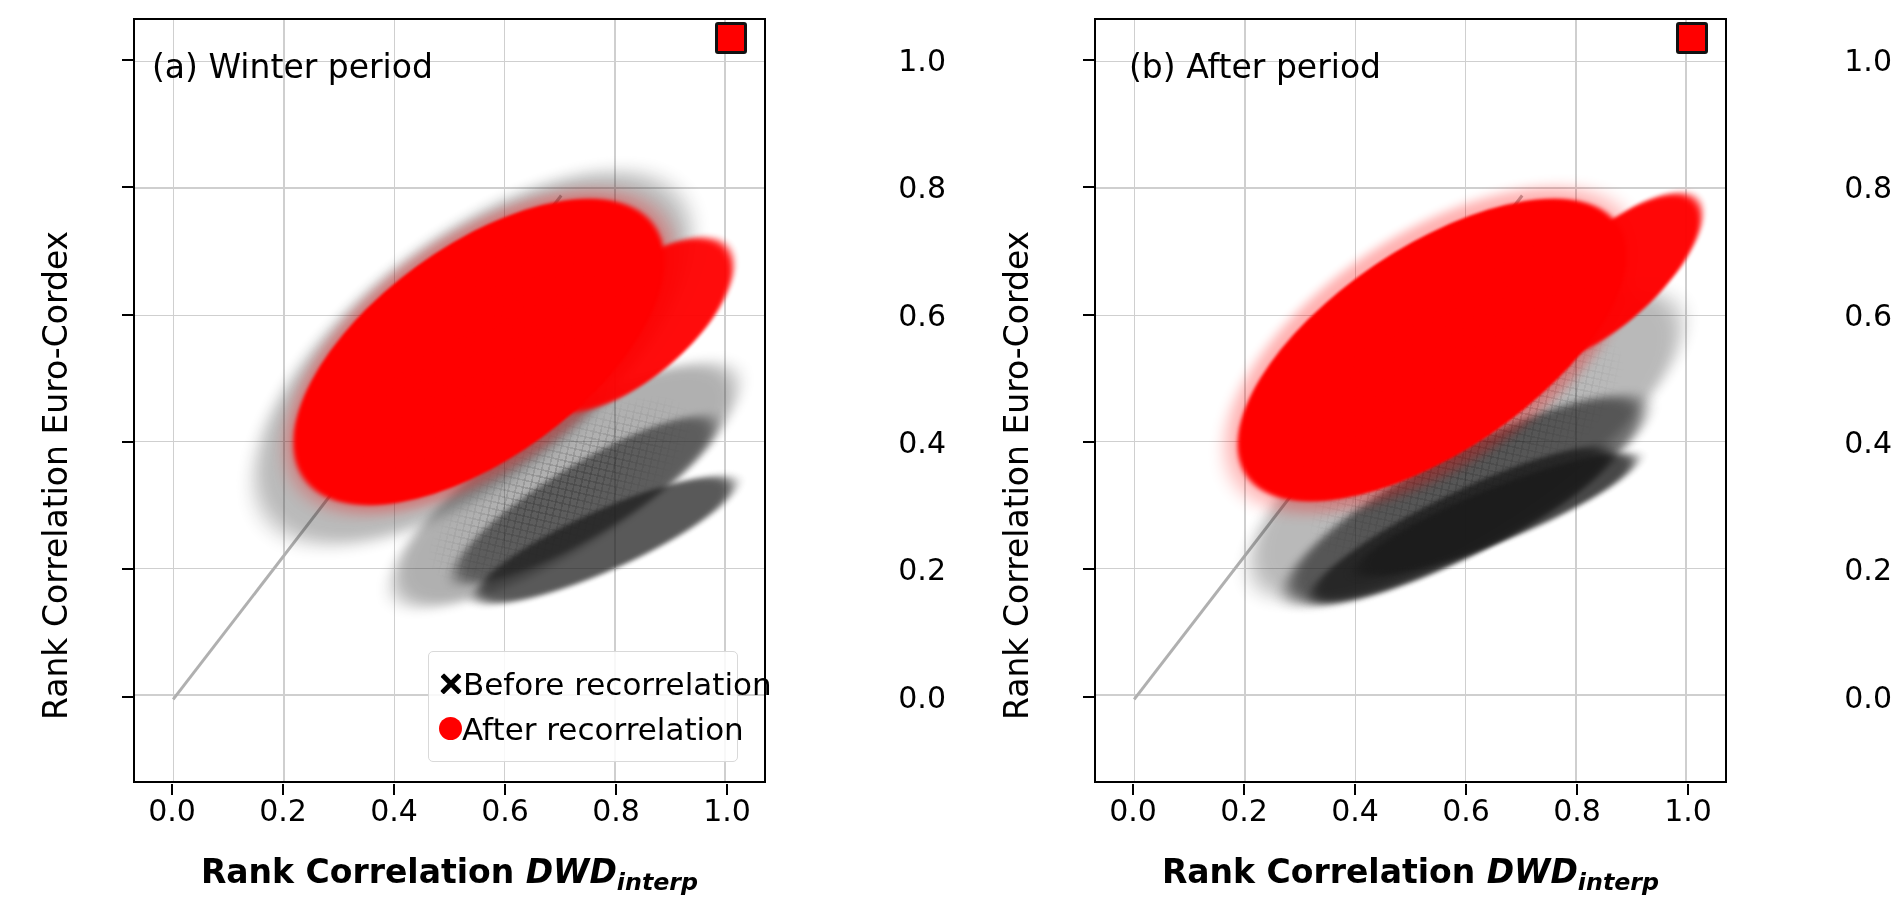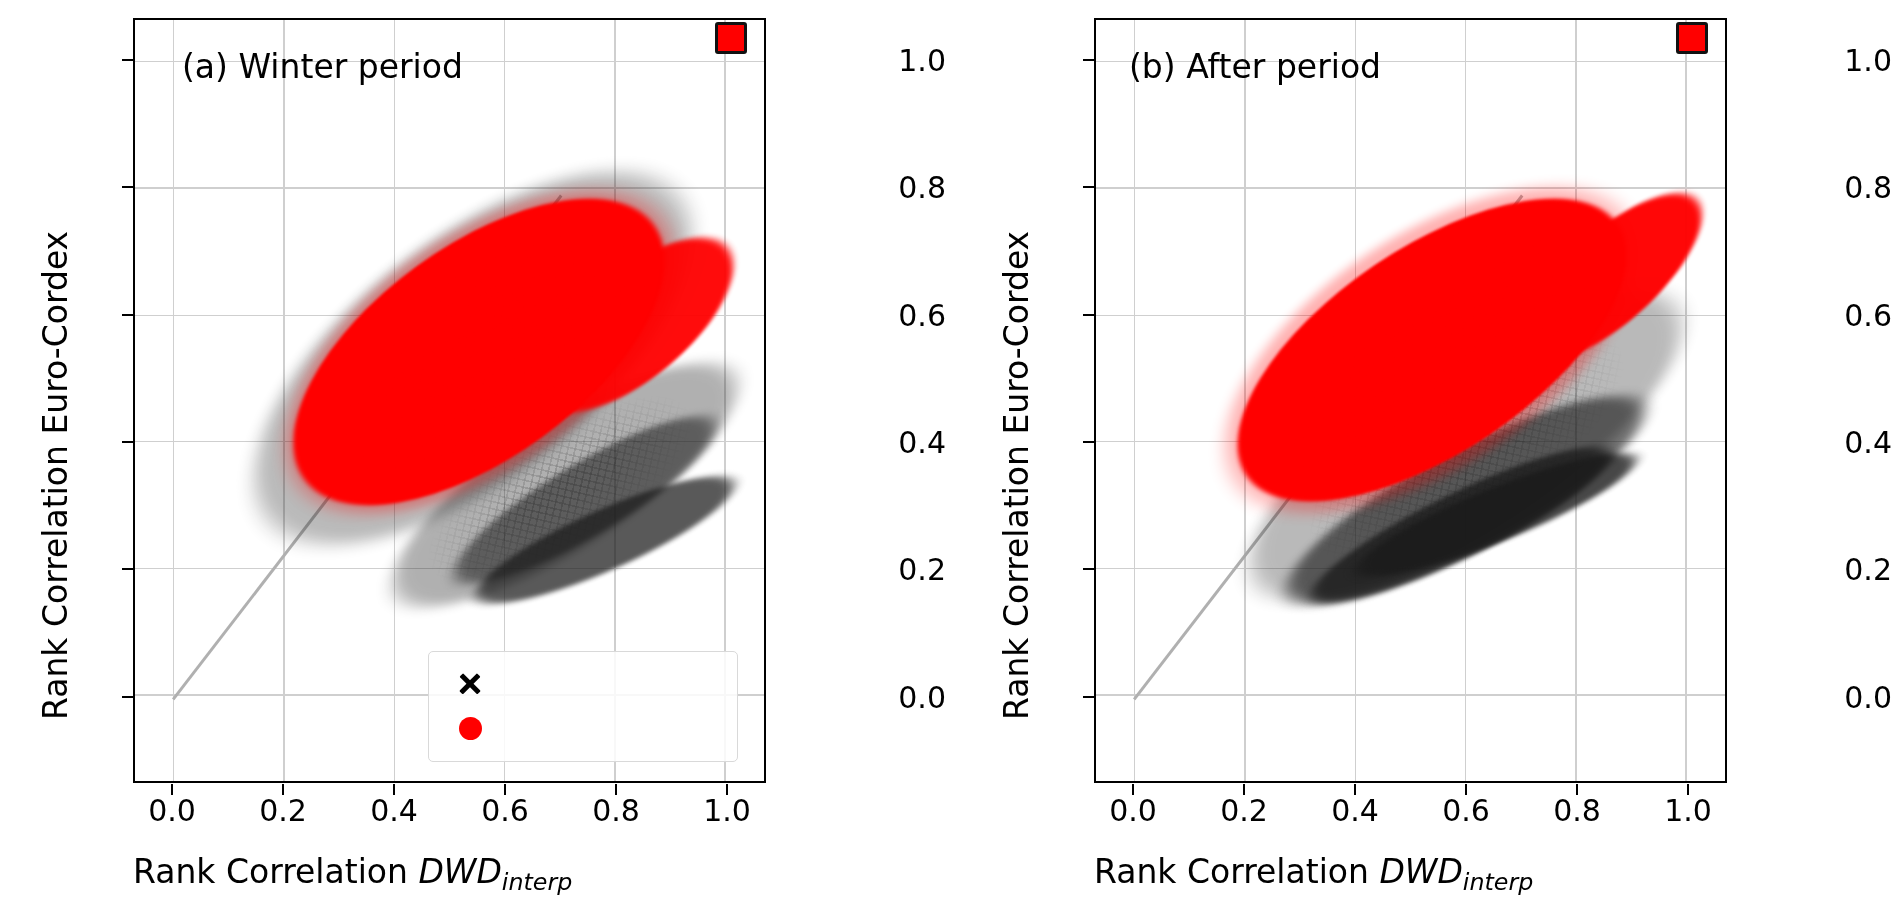--- a/index.html
+++ b/index.html
@@ -78,22 +78,23 @@
   
   .panel-label{
     position:absolute;
     font-size:33px;
     color:#000;
     white-space:nowrap;
   }
   .xlabel{
     position:absolute;
     font-size:33px;
-    text-align:left;
+    text-align:center;
     white-space:nowrap;
+    font-weight:bold;
   }
   .ylabel{
     position:absolute;
     font-size:33px;
     white-space:nowrap;
     transform-origin:0 0;
     transform:rotate(-90deg);
   }
   .it{font-style:italic;}
   .sub{font-style:italic;font-size:0.72em;vertical-align:-0.28em;}
@@ -202,32 +203,34 @@
     <div class="tickmark x" style="left:615px;top:784px;"></div>
     <div class="tickmark x" style="left:726px;top:784px;"></div>
 
     <div class="tick xtick" style="left:172px;">0.0</div>
     <div class="tick xtick" style="left:283px;">0.2</div>
     <div class="tick xtick" style="left:394px;">0.4</div>
     <div class="tick xtick" style="left:505px;">0.6</div>
     <div class="tick xtick" style="left:616px;">0.8</div>
     <div class="tick xtick" style="left:727px;">1.0</div>
 
-    <div class="panel-label" style="left:182px;top:47px;">(a) Winter period</div>
+    <div class="panel-label" style="left:152px;top:47px;">(a) Winter period</div>
 
     <div class="legend">
       <div class="legend-row">
         <span class="legend-marker">
             <span class="lm-x"></span>
           </span>
+        <span class="legend-text">Before recorrelation</span>
       </div>
       <div class="legend-row">
         <span class="legend-marker">
             <span class="lm-dot"></span>
           </span>
+        <span class="legend-text">After recorrelation</span>
       </div>
     </div>
 
     <div class="xlabel" style="left:133px;top:852px;width:633px;">
       <span>Rank Correlation </span><span class="it">DWD</span><span class="sub">interp</span>
     </div>
 
     <div class="ylabel" style="left:36px;top:720px;">Rank Correlation Euro-Cordex</div>
   </div>
 

